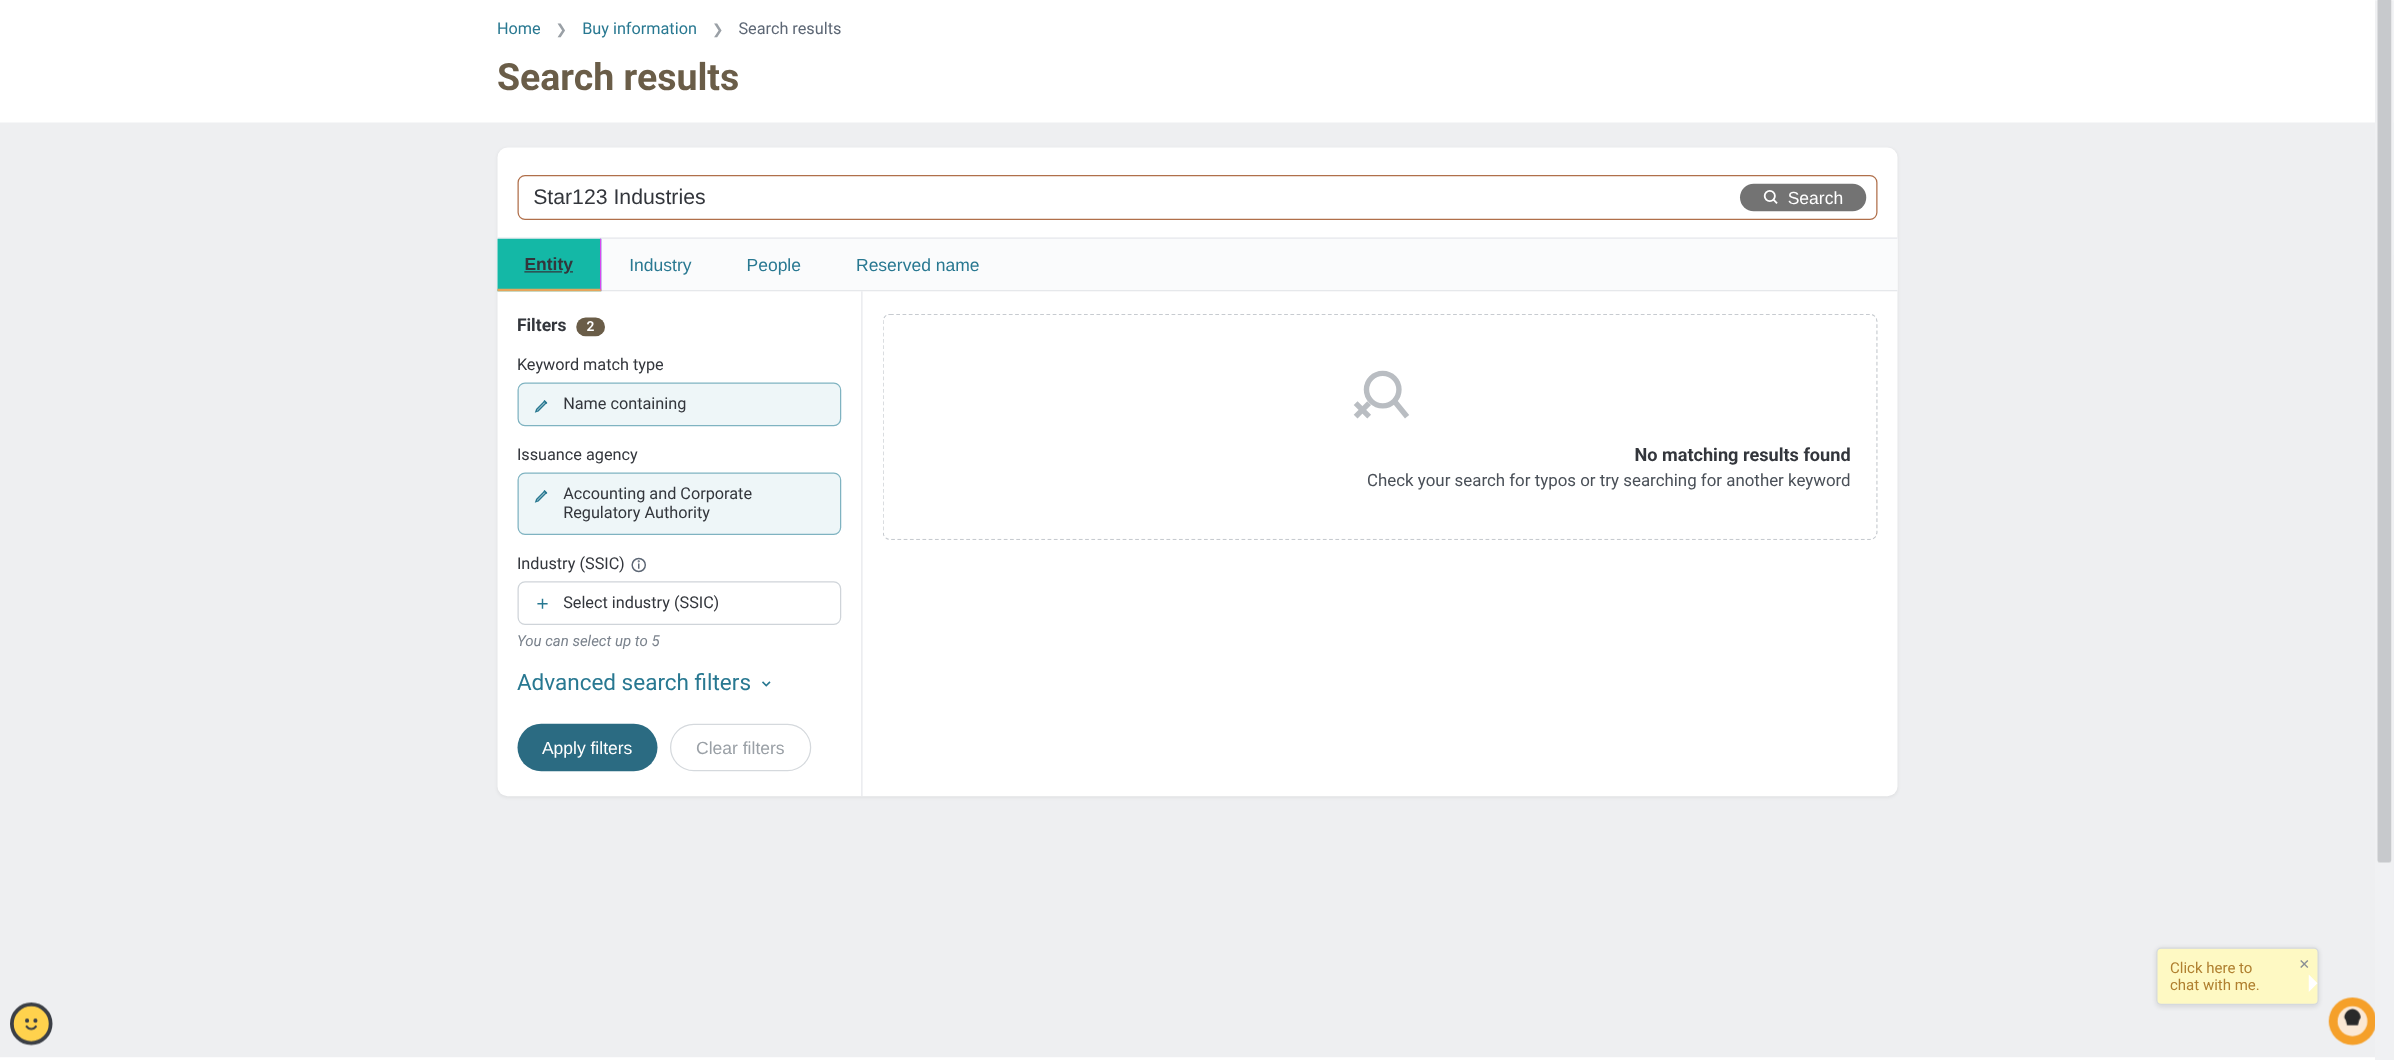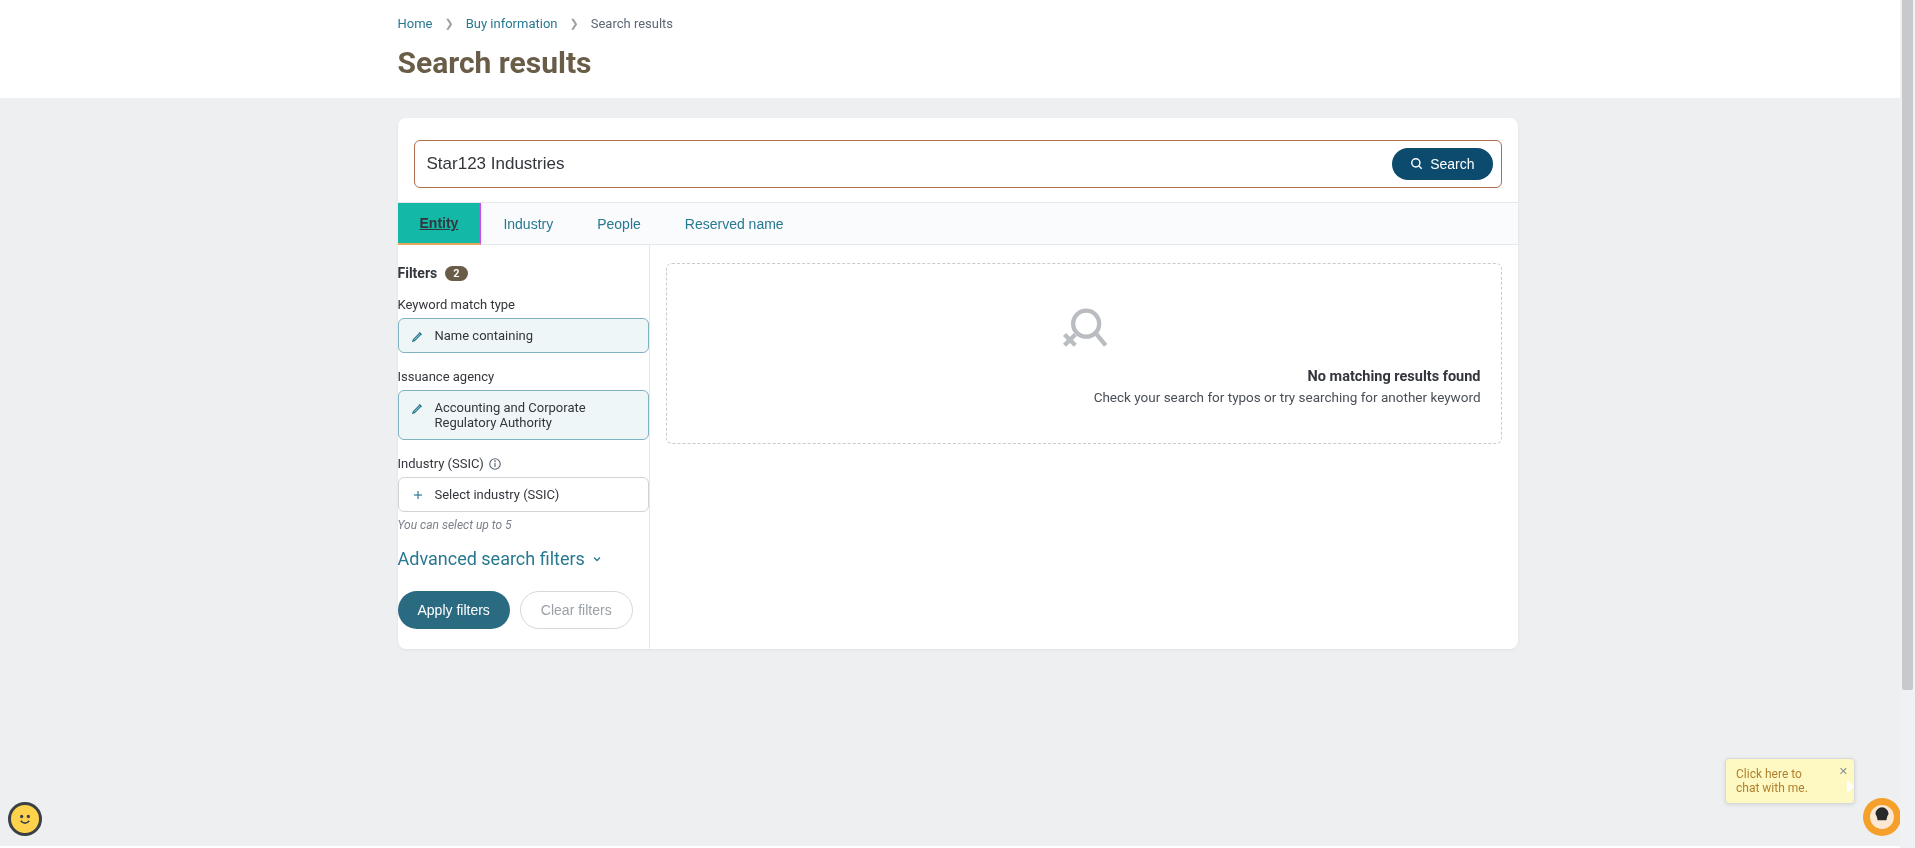--- a/index.html
+++ b/index.html
@@ -44,34 +44,33 @@
     border-radius: 8px;
     box-shadow: 0 1px 3px rgba(0,0,0,0.06);
   }
   .search-section {
     padding: 22px 16px 14px 16px;
   }
   .search-box {
     border: 1px solid #b06f4a;
     border-radius: 6px;
     display: flex;
-    align-items: center;
     padding: 6px 8px 6px 12px;
-    height: 48px;
+    height: 36px;
   }
   .search-box input {
     flex: 1;
     border: none;
     outline: none;
     font-size: 17px;
     color: #33363c;
     background: transparent;
   }
   .search-btn {
-    background: #0c4a6e;
+    background: #737373;
     color: #fff;
     border: none;
     border-radius: 20px;
     padding: 8px 18px;
     font-size: 14px;
     display: flex;
     align-items: center;
     gap: 6px;
     cursor: pointer;
   }
@@ -101,22 +100,22 @@
     font-weight: 600;
     border-bottom: 2px solid #e5a65c;
     border-right: 1px solid #d946ef;
     margin-bottom: -1px;
     text-decoration: underline;
   }
   .content-row {
     display: flex;
   }
   .filters-col {
-    width: 252px;
-    padding: 20px 0;
+    width: 292px;
+    padding: 20px 16px;
     border-right: 1px solid #e6e8eb;
   }
   .results-col {
     flex: 1;
     padding: 18px 16px;
   }
   .filters-head {
     display: flex;
     align-items: center;
     gap: 8px;

